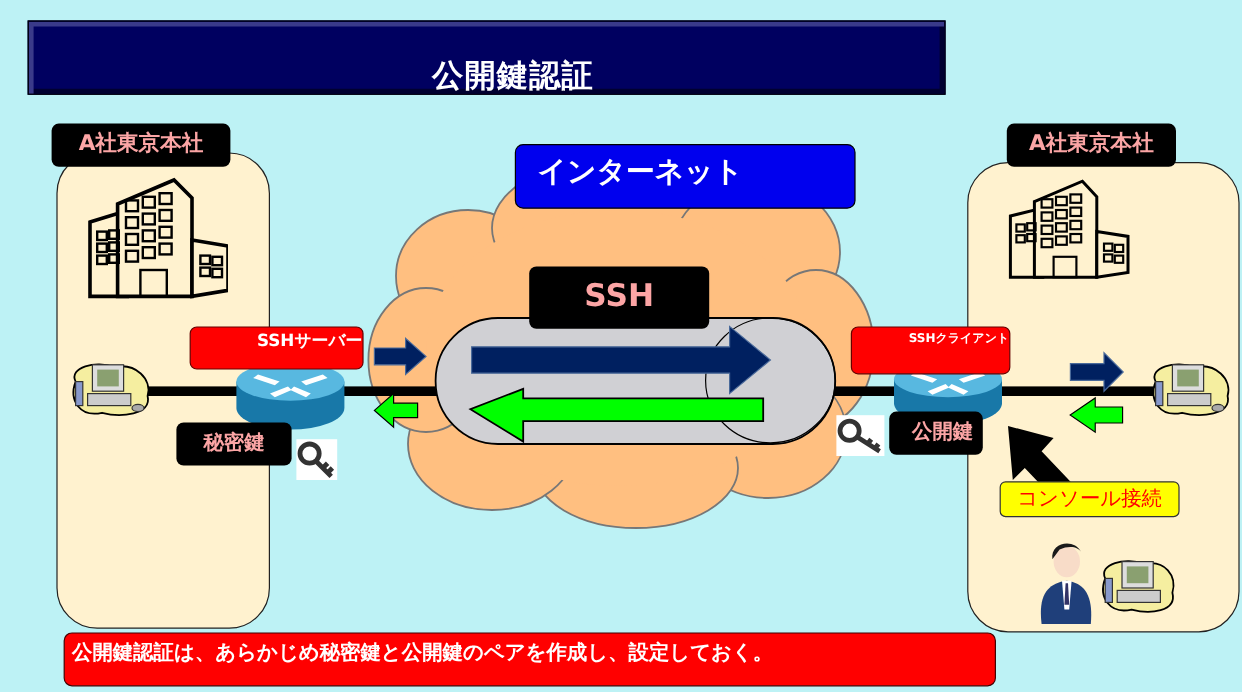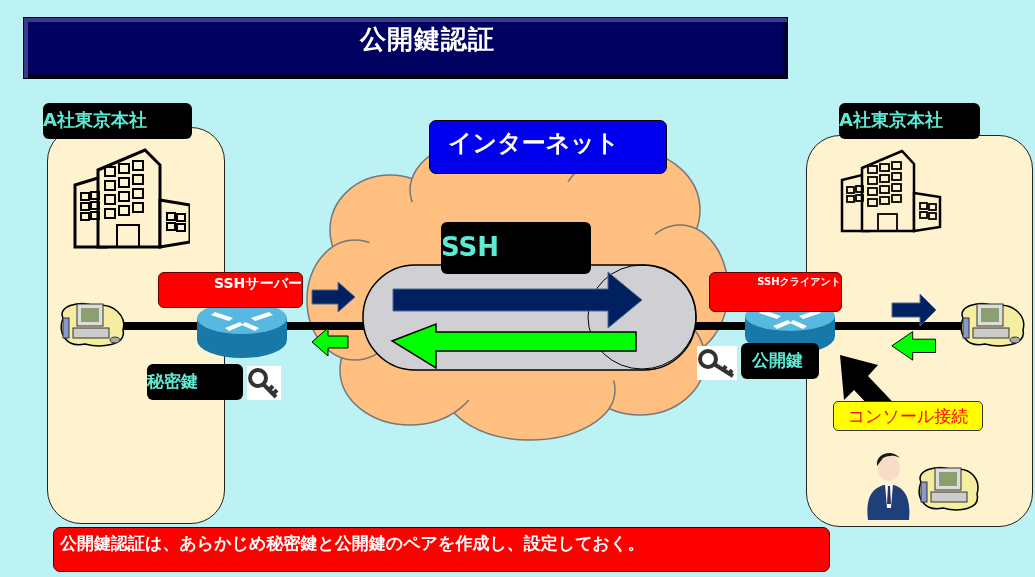--- a/index.html
+++ b/index.html
@@ -2,26 +2,26 @@
 <html><head>
 <meta charset="utf-8">
 <style>
   html, body { margin:0; padding:0; }
   body { width:1035px; height:577px; background:#bdf2f5; position:relative; overflow:hidden;
          font-family:"DejaVu Sans", sans-serif; }
   .abs { position:absolute; }
   .title-bar { left:23px; top:17px; width:765px; height:62px; background:#000060;
     border:1px solid #000; box-sizing:border-box;
     box-shadow: inset 4px 4px 0 #3a3a8a, inset -4px -4px 0 #000030; }
-  .title-text { position:absolute; left:0; right:0; top:4px; text-align:center; color:#fff;
+  .title-text { position:absolute; left:0; right:0; top:28px; text-align:center; color:#fff;
     font-size:26px; font-weight:bold; letter-spacing:1px;margin-left:44px; }
   .site-panel { background:#fff2cf; border:1.5px solid #222; border-radius:34px; box-sizing:border-box; }
-  .black-label { background:#000; color:#5eead4; border-radius:6px; font-weight:bold; box-sizing:border-box; }
+  .black-label { background:#000; color:#fca5a5; border-radius:6px; font-weight:bold; text-align:center; box-sizing:border-box; }
   .red-label { background:#ff0000; color:#fff; border-radius:6px; border:1px solid #600; font-weight:bold; box-sizing:border-box;text-align:right; }
-  .net-label { left:429px; top:120px; width:238px; height:54px; background:#0000ee; border:1px solid #000;
+  .net-label { left:429px; top:120px; width:284px; height:54px; background:#0000ee; border:1px solid #000;
     border-radius:7px; color:#fff; font-size:24px; font-weight:bold; box-sizing:border-box; padding:6px 0 0 18px; }
   .line { background:#000; height:8px; }
   .console-label { left:833px; top:401px; width:150px; height:30px; background:#ffff00; border:1px solid #333;
     border-radius:5px; color:#ff0000; font-size:17px; text-align:center; line-height:28px; box-sizing:border-box; }
   .footer-note { left:53px; top:527px; width:777px; height:45px; background:#ff0000; border:1px solid #400;
     border-radius:7px; color:#fff; font-size:17px; font-weight:bold; padding:4px 0 0 6px; box-sizing:border-box; }
   .key-box { background:#fff; width:34px; height:34px; }
 </style>
 </head>
 <body>
@@ -188,21 +188,21 @@
     <polygon points="20,10 38,16 34,19 16,13"></polygon>
     <polygon points="74,10 56,16 60,19 78,13"></polygon>
     <polygon points="30,26 45,20 48,23 34,29"></polygon>
     <polygon points="64,26 50,20 47,23 60,29"></polygon>
   </g>
 </svg>
 
 <div class="abs red-label" style="left:158px;top:272px;width:145px;height:36px;font-size:14px;padding:2px 0 0 19px;">SSHサーバー</div>
 <div class="abs red-label" style="left:709px;top:272px;width:133px;height:40px;font-size:10px;padding:2px 0 0 3px;z-index:-0;">SSHクライアント</div>
 
-<div class="abs black-label" style="left:147px;top:364px;width:96px;height:36px;font-size:17px;line-height:35px;">秘密鍵</div>
+<div class="abs black-label" style="left:147px;top:352px;width:96px;height:36px;font-size:17px;line-height:35px;">秘密鍵</div>
 <div class="abs key-box" style="left:247px;top:366px;">
   <svg width="34" height="34">
       <circle cx="11" cy="12" r="8" fill="none" stroke="#333" stroke-width="4"></circle>
       <path d="M16,18 L29,31 M22,24 L26,20 M26,28 L30,24" stroke="#333" stroke-width="4" fill="none"></path>
     </svg>
 </div>
 <div class="abs black-label" style="left:741px;top:343px;width:78px;height:36px;font-size:17px;line-height:35px;padding-left:11px;">公開鍵</div>
 <div class="abs key-box" style="left:697px;top:346px;width:40px;">
   <svg width="40" height="34">
       <circle cx="11" cy="13" r="8" fill="none" stroke="#333" stroke-width="4"></circle>

